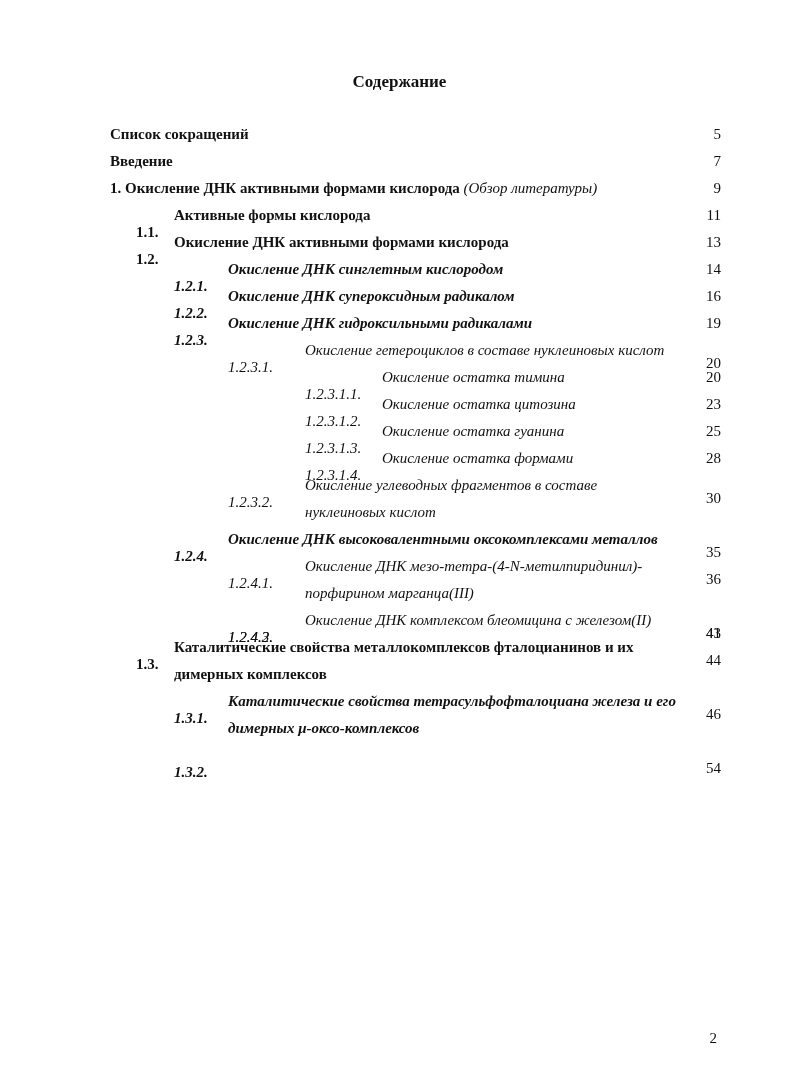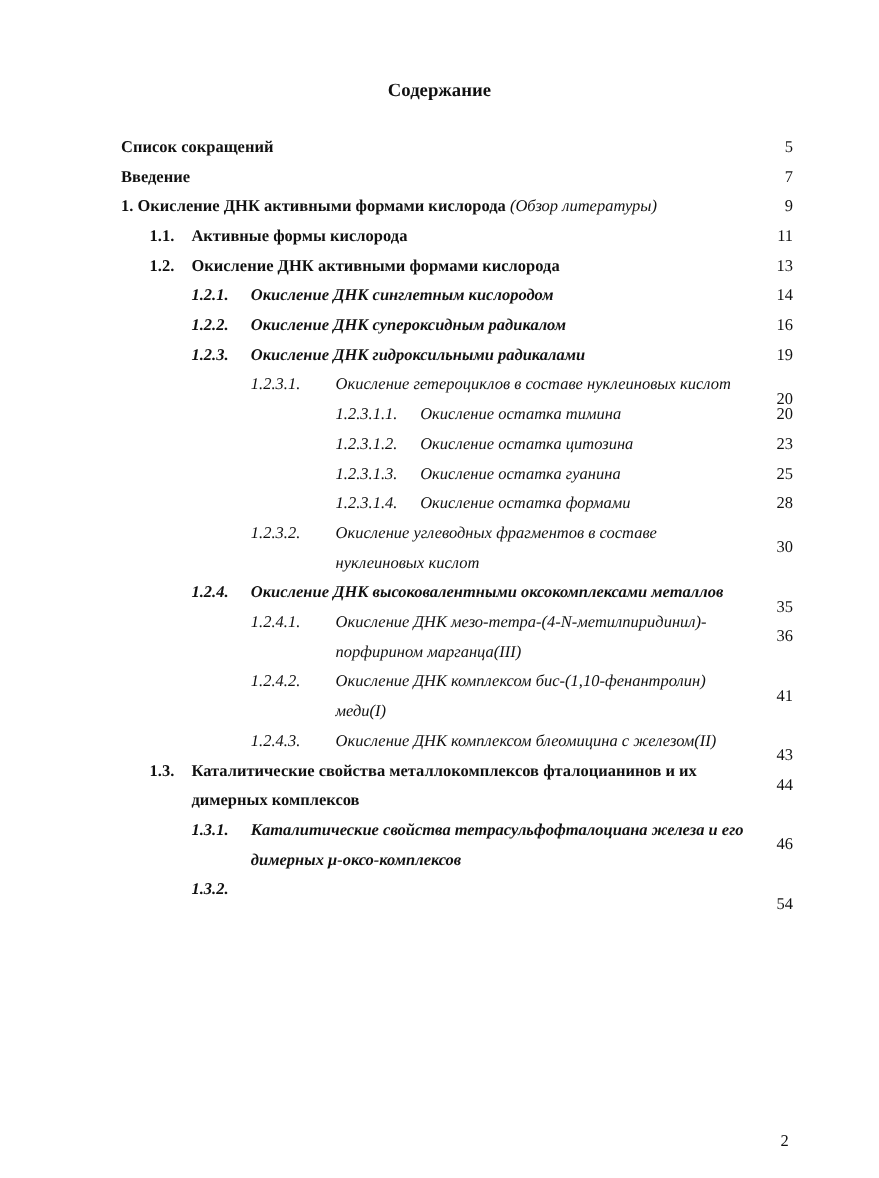--- a/index.html
+++ b/index.html
@@ -31,21 +31,21 @@
       left: 0;
       width: 799px;
     }
     .row {
       position: relative;
       width: 799px;
       line-height: 27px;
     }
     .row .num {
       position: absolute;
-      top: 0;
+      top: 17px;
       white-space: nowrap;
     }
     .row .text {
       display: block;
       white-space: normal;
     }
     .row .page {
       position: absolute;
       right: 78px;
       top: 0;
@@ -176,21 +176,20 @@
   </div>
 
   <div class="row lvl3 two-line">
     <span class="num i">1.2.4.1.</span>
     <span class="text i">Окисление ДНК мезо-тетра-(4-N-метилпиридинил)-порфирином марганца(III)</span>
     <span class="page">36</span>
   </div>
 
   <div class="row lvl3 two-line">
     <span class="num i">1.2.4.2.</span>
-    <span class="text i">Окисление ДНК комплексом бис-(1,10-фенантролин) меди(I)</span>
     <span class="page">41</span>
   </div>
 
   <div class="row lvl3 two-line">
     <span class="num i">1.2.4.3.</span>
     <span class="text i">Окисление ДНК комплексом блеомицина с железом(II)</span>
     <span class="page">43</span>
   </div>
 
   <div class="row lvl1 two-line">

